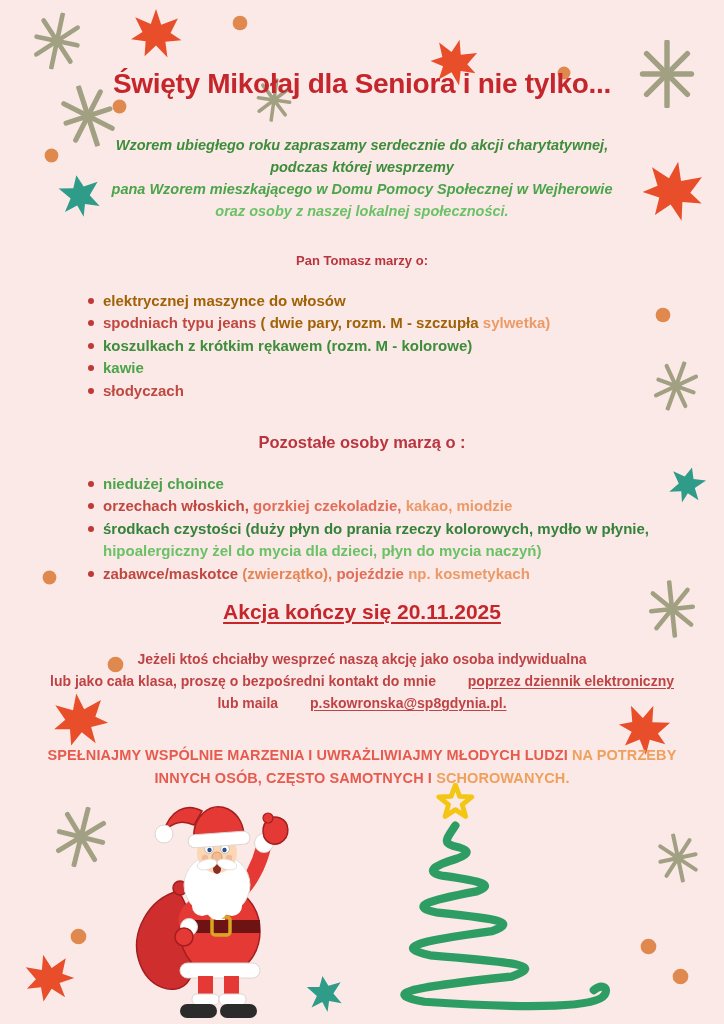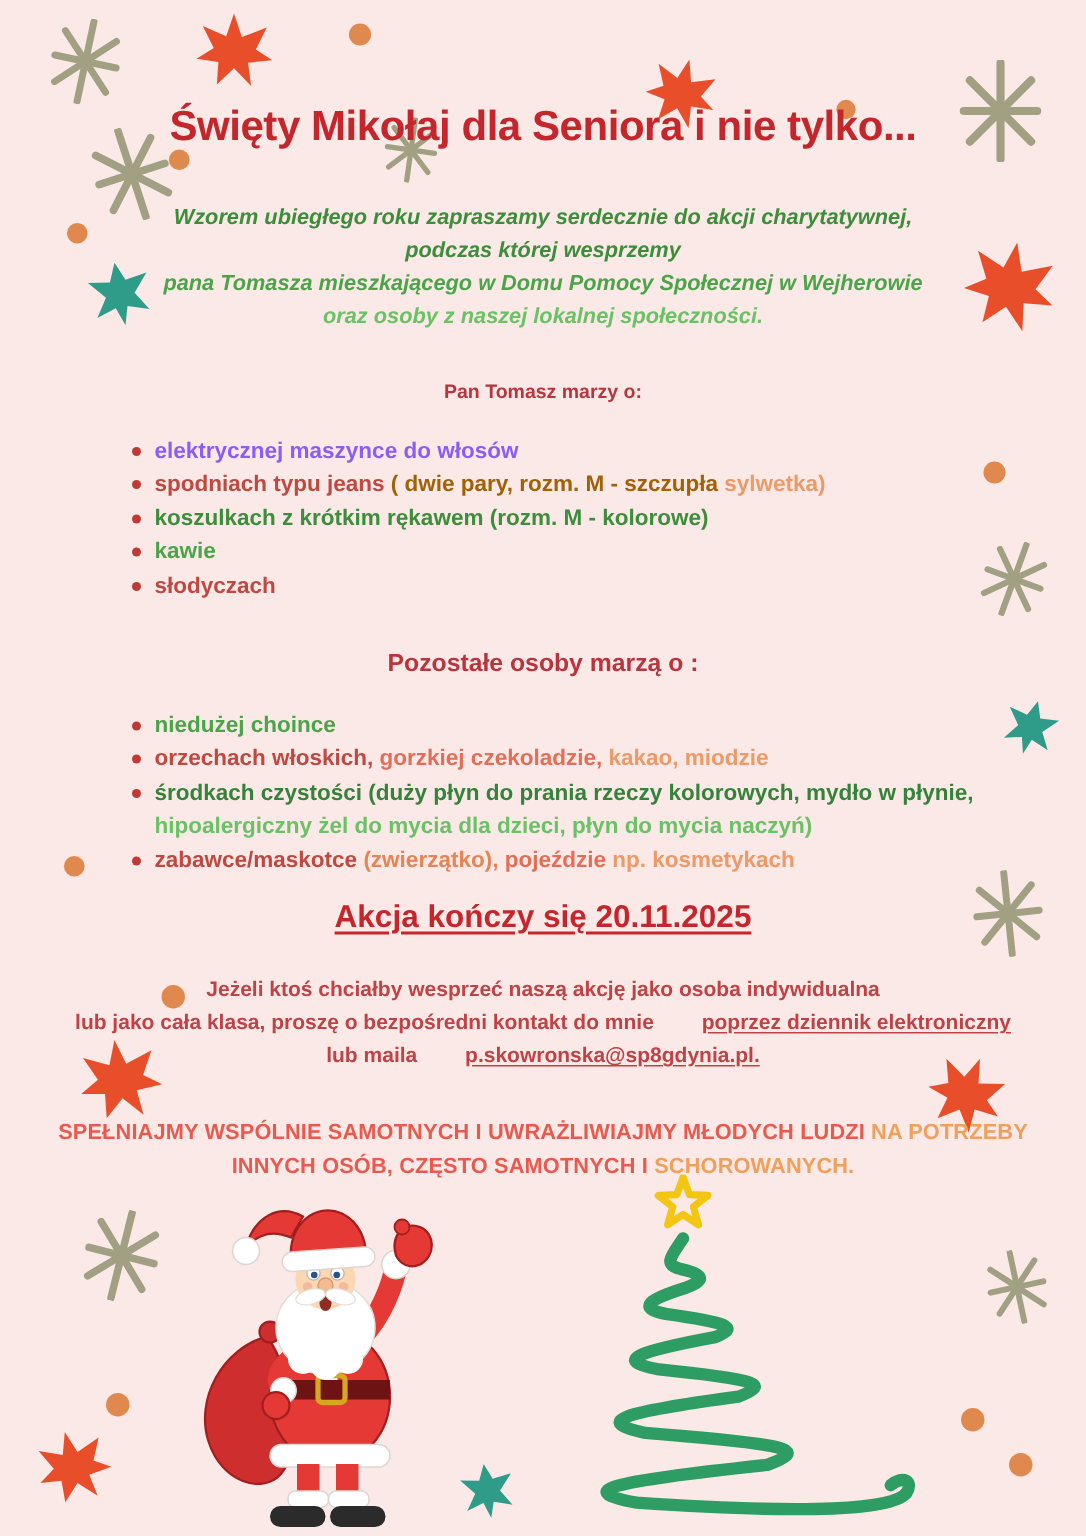--- a/index.html
+++ b/index.html
@@ -196,29 +196,29 @@
       <svg>
         <use href="#sym-star6"></use>
       </svg>
     </div>
 
   <div class="abs center title" style="color: rgb(197, 38, 44);">Święty Mikołaj dla Seniora i nie tylko...</div>
 
   <div class="abs center intro">
     <div style="color: rgb(61, 141, 58);">Wzorem ubiegłego roku zapraszamy serdecznie do akcji charytatywnej,</div>
     <div style="color: rgb(61, 141, 58);">podczas której wesprzemy</div>
-    <div style="color: rgb(75, 164, 73);">pana Tomasza mieszkającego w Domu Pomocy Społecznej w Wejherowie</div>
+    <div style="color: rgb(75, 164, 73);">pana Wzorem mieszkającego w Domu Pomocy Społecznej w Wejherowie</div>
     <div style="color: rgb(106, 193, 102);">oraz osoby z naszej lokalnej społeczności.</div>
   </div>
 
   <div class="abs center heading1" style="color: rgb(185, 53, 62);">Pan Tomasz marzy o:</div>
 
   <ul class="wish-list list1">
     <li>
-      <span style="color: #8b5cf6; text-align: center;">elektrycznej maszynce do włosów</span>
+      <span style="color: #a16207; text-align: center;">elektrycznej maszynce do włosów</span>
     </li>
     <li>
       <span style="color: rgb(191, 72, 64);">spodniach typu jeans </span><span style="color: #a16207;">( dwie pary, rozm. M - szczupła </span><span style="color: rgb(235, 154, 104); text-align: right;">sylwetka)</span>
     </li>
     <li>
       <span style="color: rgb(61, 141, 58);">koszulkach z krótkim rękawem (rozm. M - kolorowe)</span>
     </li>
     <li>
       <span style="color: rgb(75, 164, 73);">kawie</span>
     </li>
@@ -248,21 +248,21 @@
     <span>Akcja kończy się 20.11.2025</span>
   </div>
 
   <div class="abs center contact" style="color: rgb(191, 66, 69);">
     <div>Jeżeli ktoś chciałby wesprzeć naszą akcję jako osoba indywidualna</div>
     <div><span>lub jako cała klasa, proszę o bezpośredni kontakt do mnie </span><span class="u">poprzez dziennik elektroniczny</span></div>
     <div><span>lub maila </span><span class="u">p.skowronska@sp8gdynia.pl.</span></div>
   </div>
 
   <div class="abs center slogan">
-    <span style="color: rgb(231, 91, 78);">SPEŁNIAJMY WSPÓLNIE SAMOTNYCH I UWRAŻLIWIAJMY MŁODYCH LUDZI </span><span style="color: rgb(239, 160, 92);">NA POTRZEBY </span><br>
+    <span style="color: rgb(231, 91, 78);">SPEŁNIAJMY WSPÓLNIE MARZENIA I UWRAŻLIWIAJMY MŁODYCH LUDZI </span><span style="color: rgb(239, 160, 92);">NA POTRZEBY </span><br>
     <span style="color: rgb(231, 91, 78);">INNYCH OSÓB, CZĘSTO SAMOTNYCH I </span><span style="color: rgb(239, 160, 92);">SCHOROWANYCH.</span>
   </div>
 
   <div class="santa-wrap">
     <svg viewBox="0 0 240 228" width="240" height="228">
 
       <path d="M60 98 C30 106 12 140 21 168 C30 196 57 203 69 190 C81 176 79 150 75 134 C71 118 66 106 60 98 Z" fill="#cf2e2e" stroke="#a31e1e" stroke-width="1.5"></path>
       <circle cx="62" cy="95" r="7" fill="#cf2e2e" stroke="#a31e1e" stroke-width="1.5"></circle>
 
       <ellipse cx="102" cy="138" rx="40" ry="45" fill="#e53935" stroke="#a31e1e" stroke-width="1.5"></ellipse>

